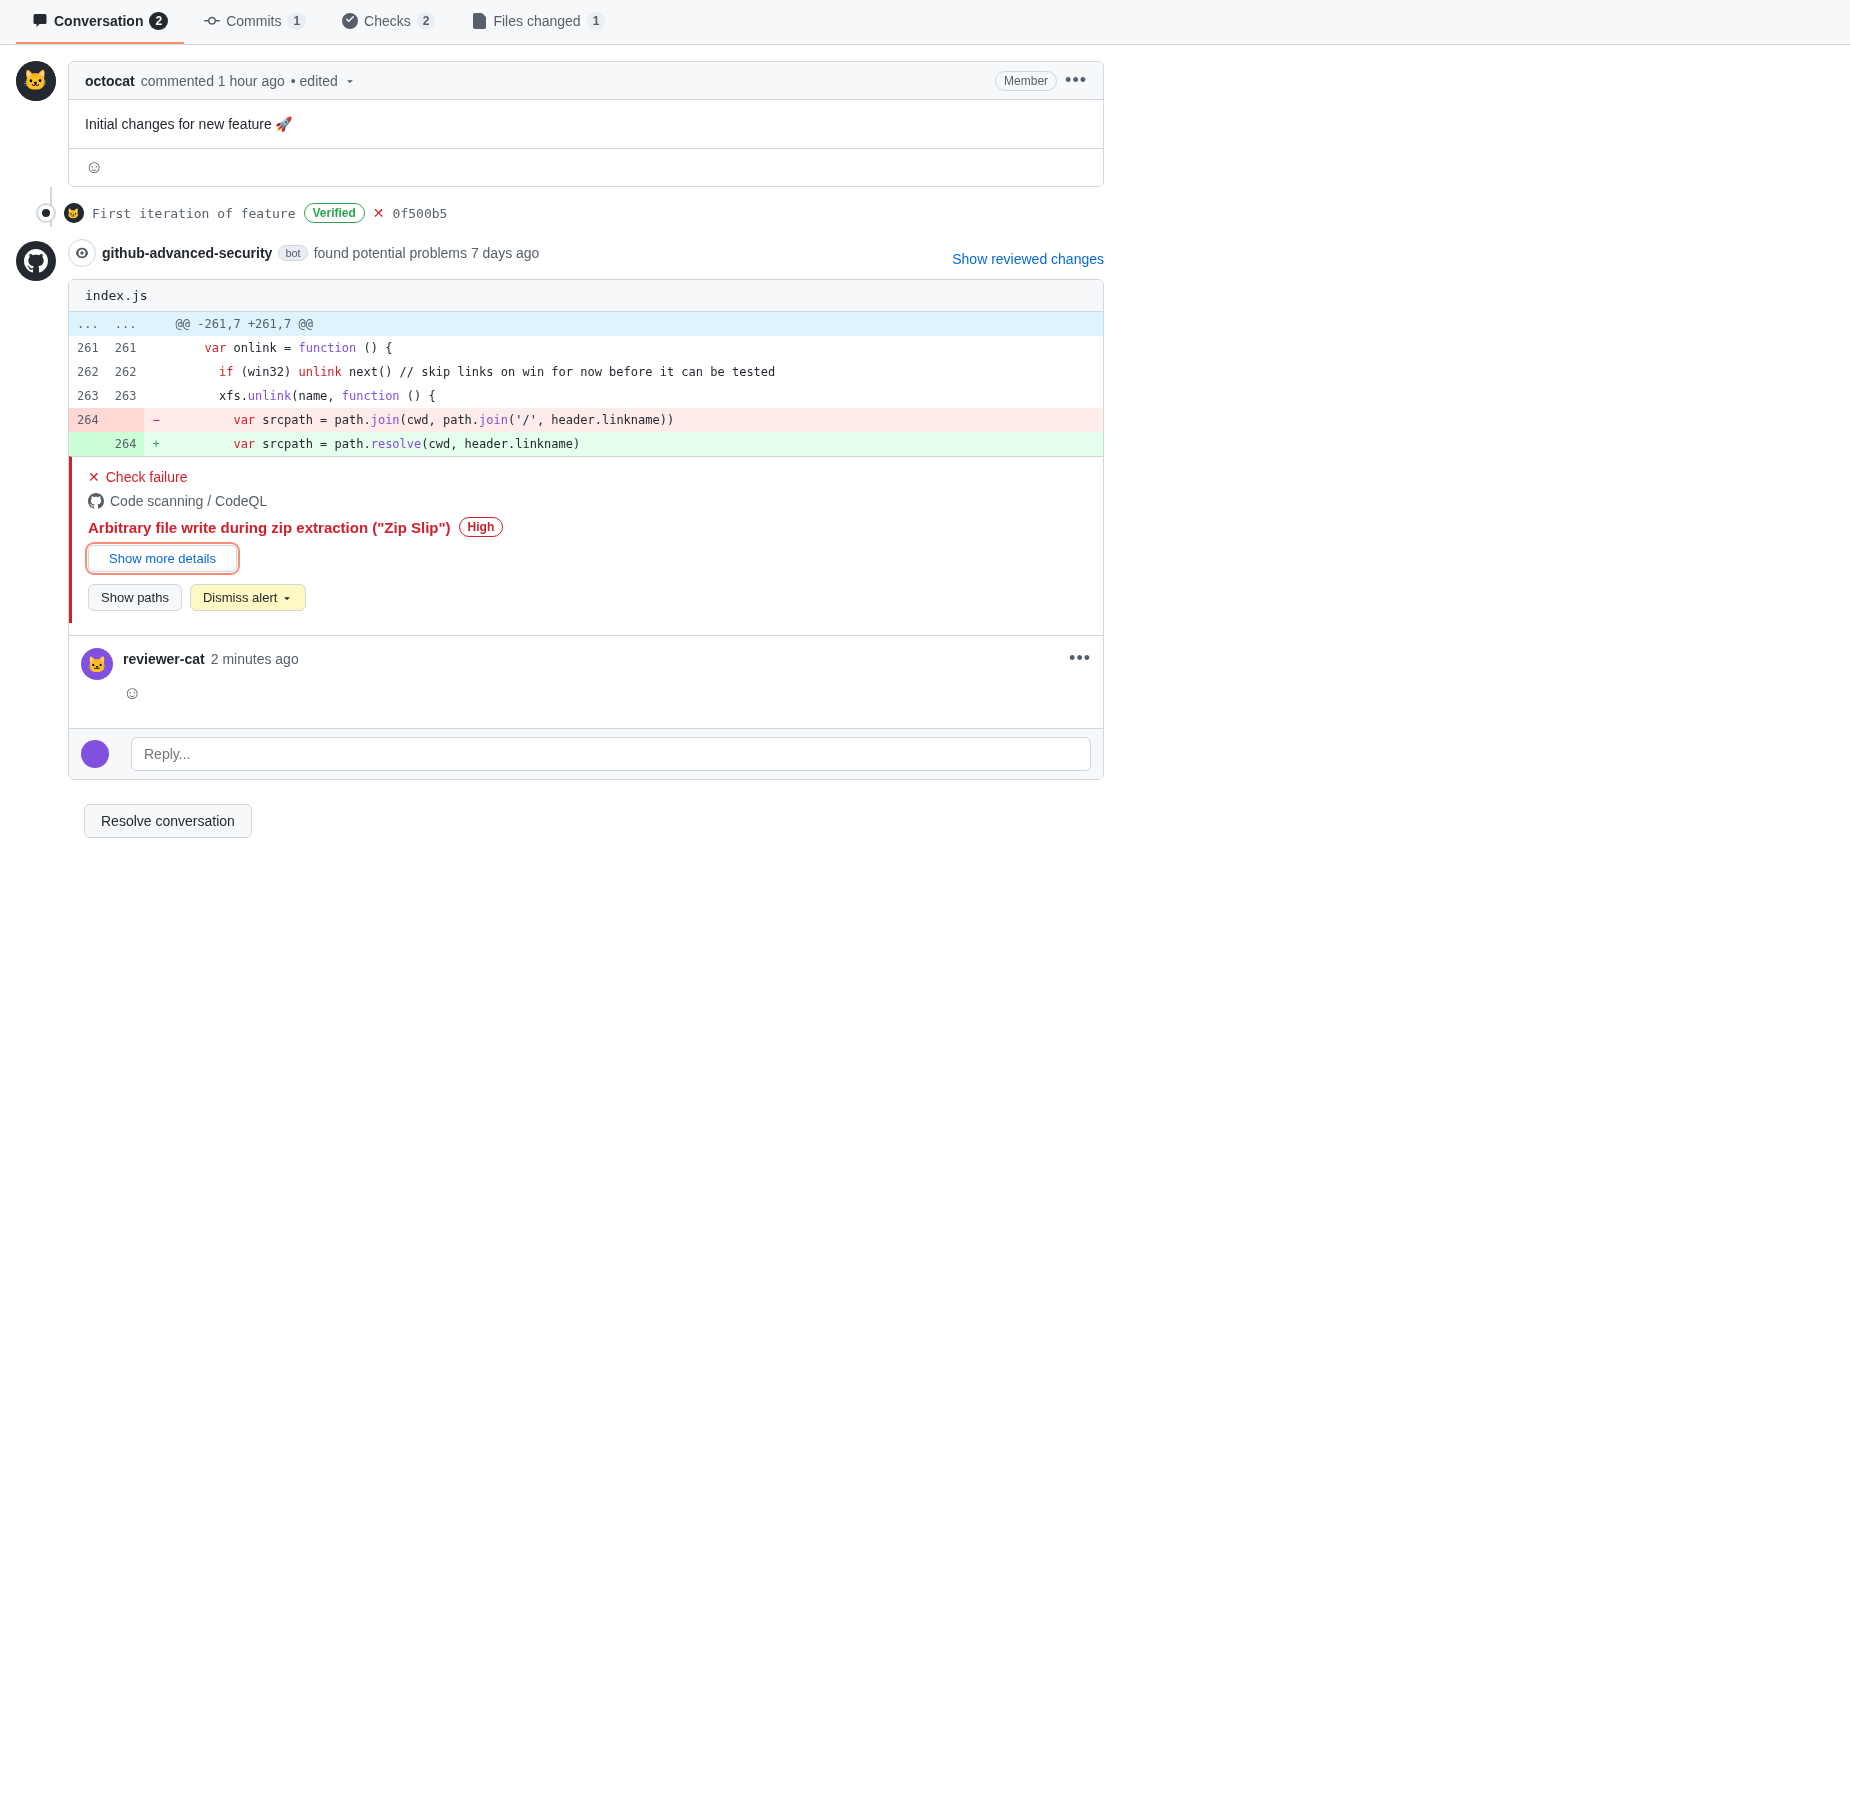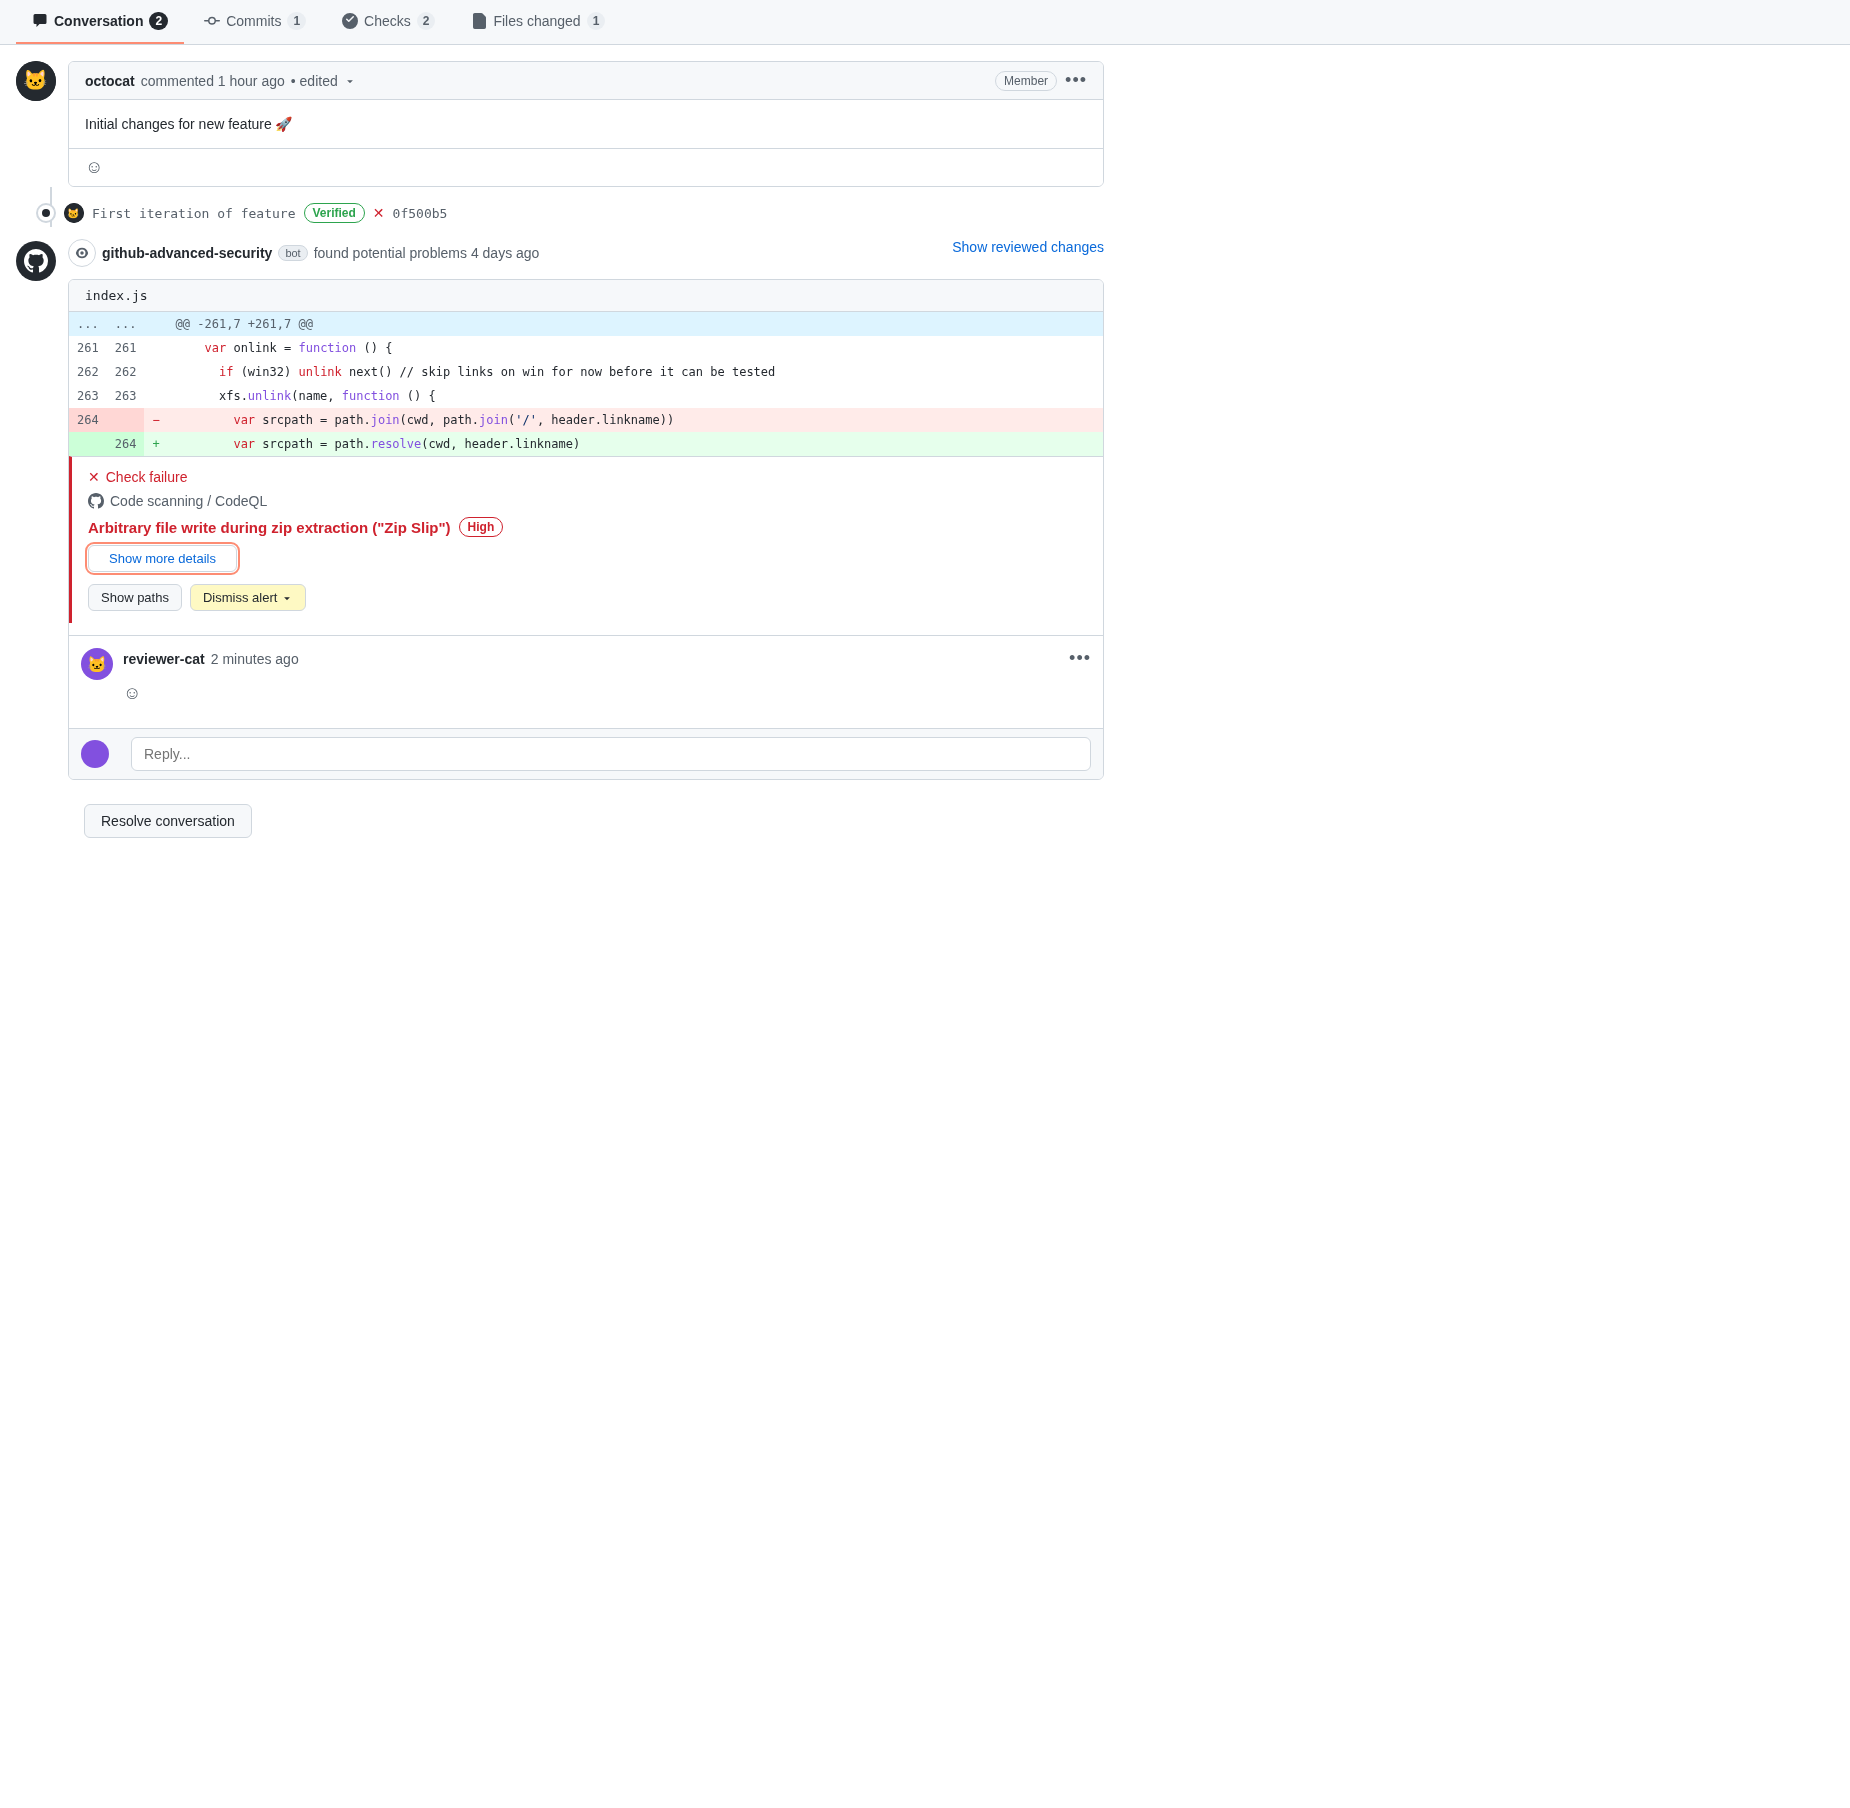--- a/index.html
+++ b/index.html
@@ -189,21 +189,21 @@
       font-size: 14px;
       flex-shrink: 0;
     }
 
     .review-content {
       flex: 1;
     }
 
     .review-meta {
       display: flex;
-      align-items: flex-start;
+      align-items: flex-end;
       justify-content: space-between;
       margin-bottom: 12px;
     }
 
     .review-meta-left {
       display: flex;
       align-items: center;
       gap: 6px;
       font-size: 14px;
       color: #57606a;
@@ -617,21 +617,21 @@
       <div class="review-meta">
         <div class="review-meta-left">
 
           <div class="eye-icon-circle">
             <svg width="14" height="14" viewBox="0 0 16 16" fill="currentColor">
               <path d="M8 2C4.67 2 1.815 4.17 1 8c.815 3.83 3.67 6 7 6s6.185-2.17 7-6c-.815-3.83-3.67-6-7-6zm0 10a4 4 0 1 1 0-8 4 4 0 0 1 0 8zm0-6a2 2 0 1 0 0 4 2 2 0 0 0 0-4z"></path>
             </svg>
           </div>
           <span class="reviewer-name">github-advanced-security</span>
           <span class="bot-label">bot</span>
-          <span>found potential problems 4 days ago</span>
+          <span>found potential problems 7 days ago</span>
         </div>
         <a class="view-changes-link">Show reviewed changes</a>
       </div>
 
       <div class="code-diff-container">
         <div class="code-diff-filename">index.js</div>
         <table class="code-diff-table">
           <tbody>
 
             <tr class="hunk-header">

